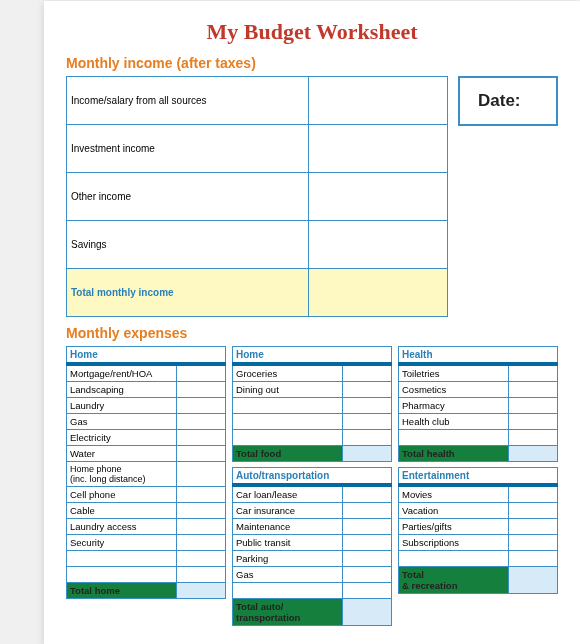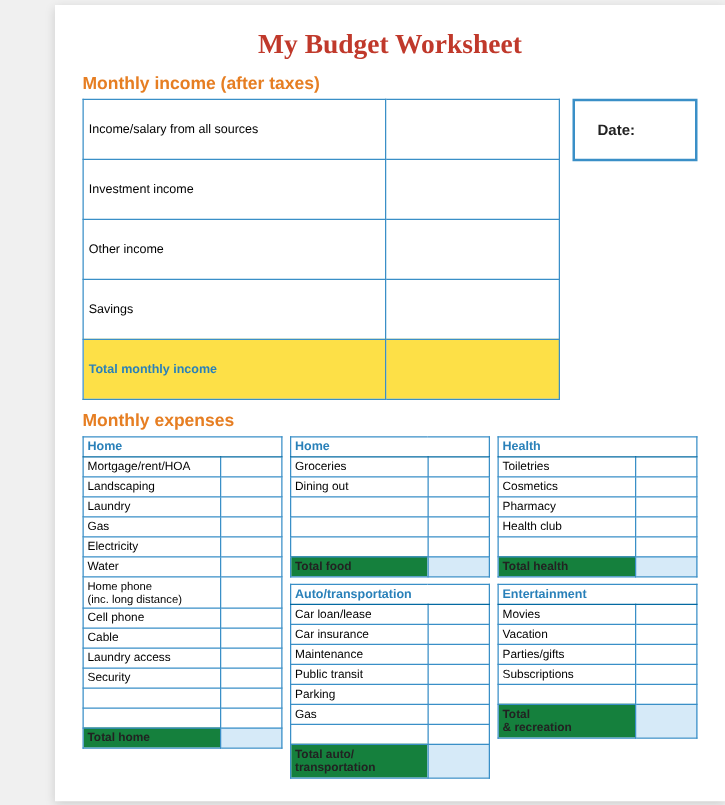--- a/index.html
+++ b/index.html
@@ -52,28 +52,28 @@
       height: 16px;
     }
     .income-table .label-cell {
       width: 140px;
     }
     .income-table .value-cell {
       width: 80px;
       background: #fff;
     }
     .income-table .total-row td {
-      background: #fde047;
+      background: #fef9c3;
       color: #2980b9;
       font-weight: bold;
     }
     .date-box {
       border: 2px solid #3a8fc7;
       padding: 8px 18px;
-      font-size: 12px;
+      font-size: 17px;
       font-weight: bold;
       color: #222;
       height: 50px;
       display: flex;
       align-items: center;
       min-width: 100px;
     }
     
     .expenses-grid {
       display: flex;
@@ -92,21 +92,21 @@
       border: 1px solid #3a8fc7;
       font-size: 9.5px;
       padding: 2px 3px;
       height: 16px;
     }
     .expense-table .header-row td {
       background: #fff;
       color: #2980b9;
       font-weight: bold;
       font-size: 10px;
-      border-bottom: 1px solid #0369a1;
+      border-bottom: 4px solid #0369a1;
     }
     .expense-table .label-cell {
       width: 100px;
     }
     .expense-table .value-cell {
       width: 45px;
     }
     .expense-table .total-row td {
       background: #15803d;
       font-weight: bold;

